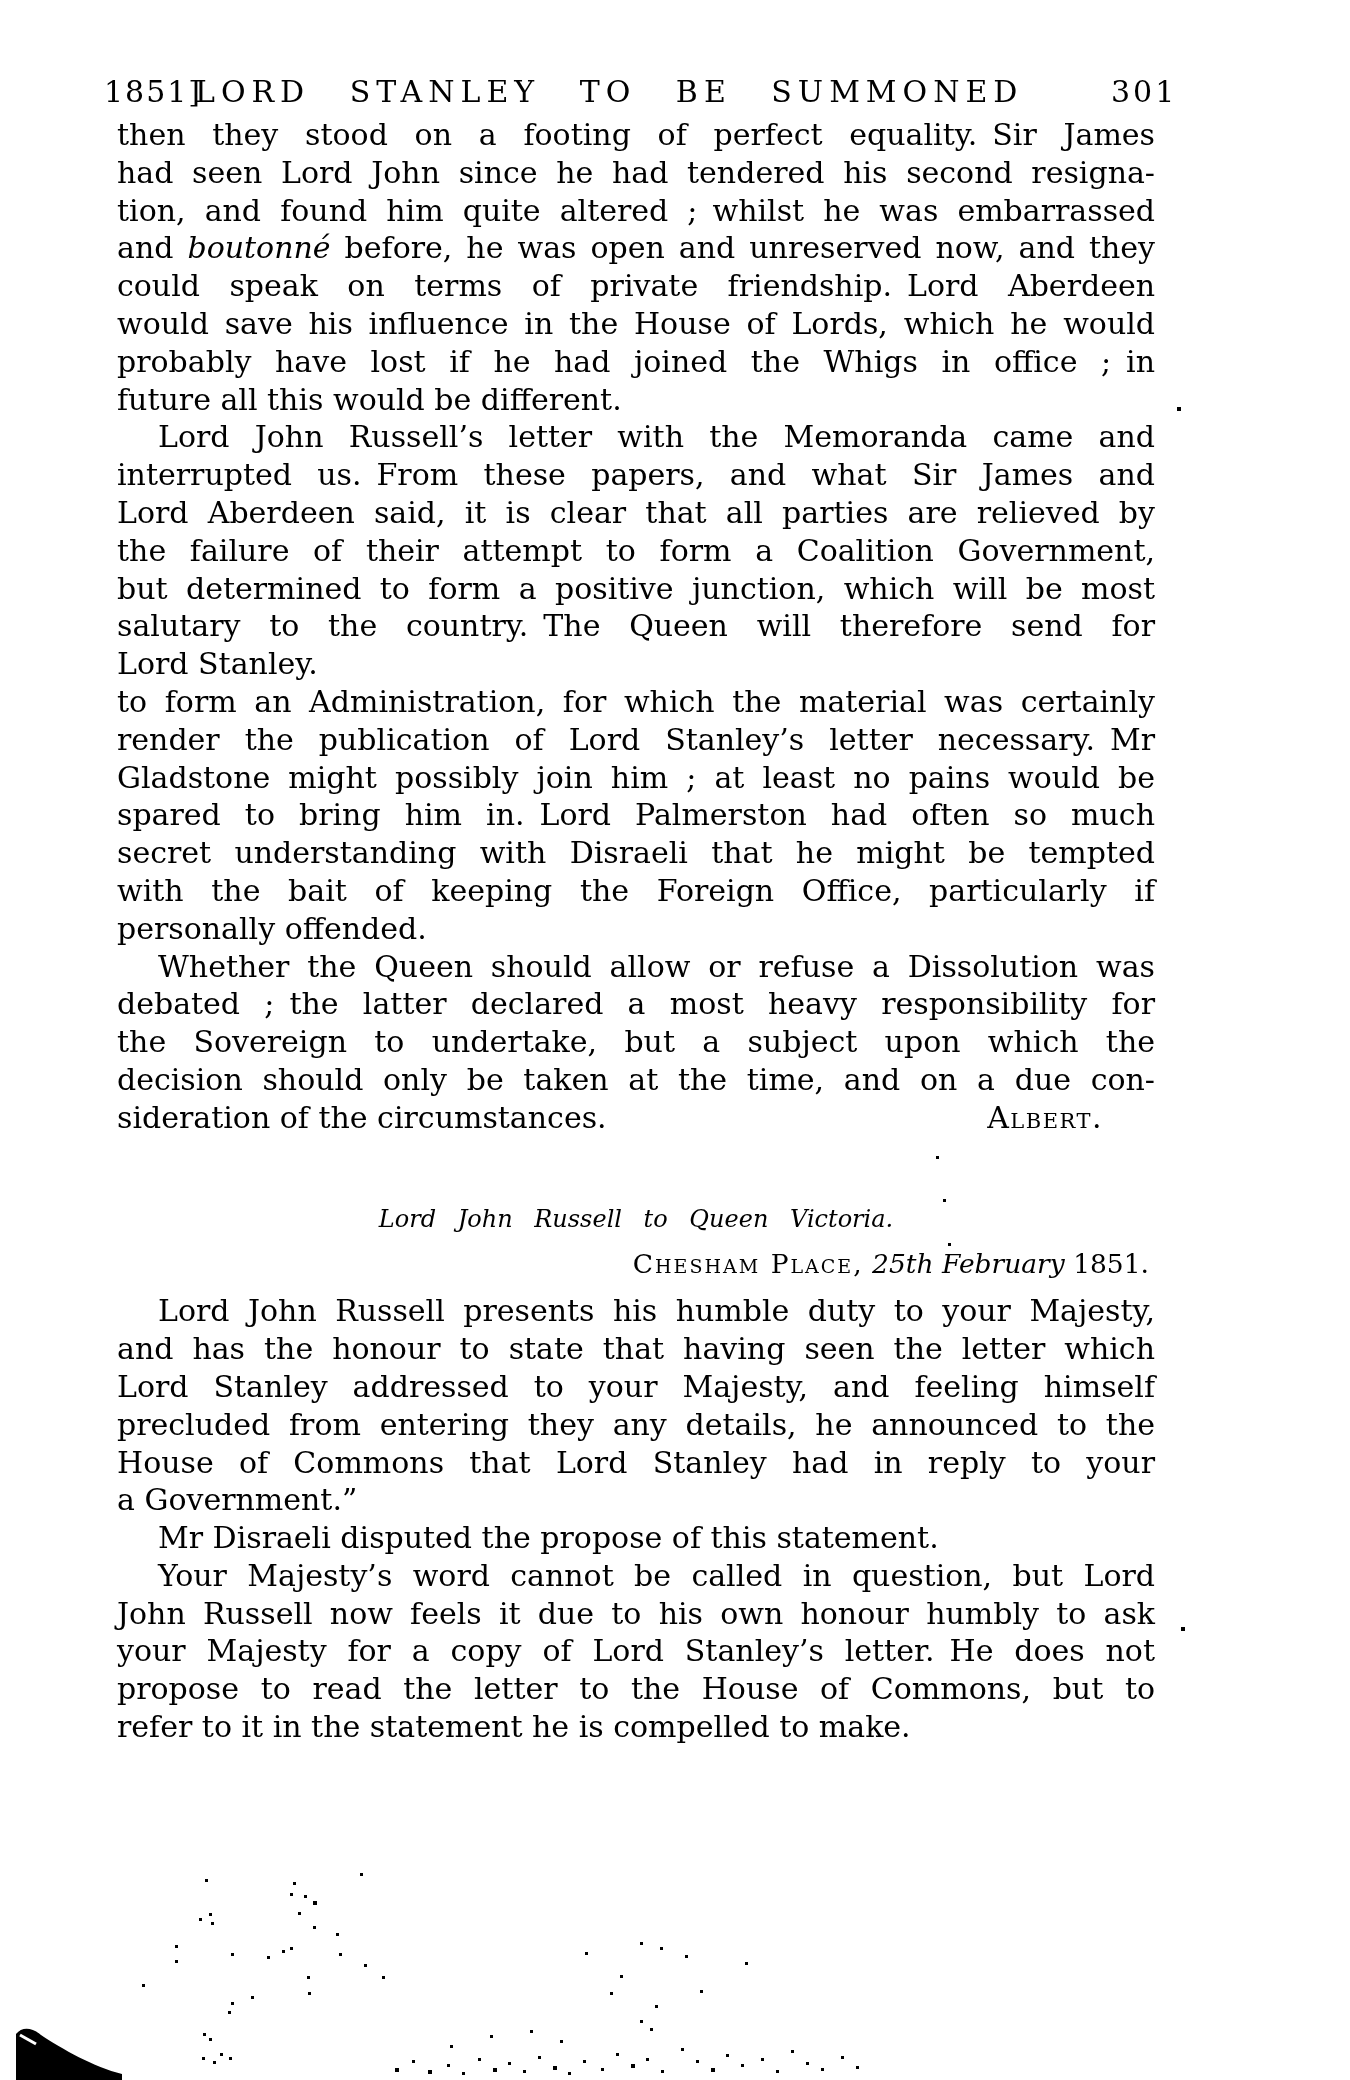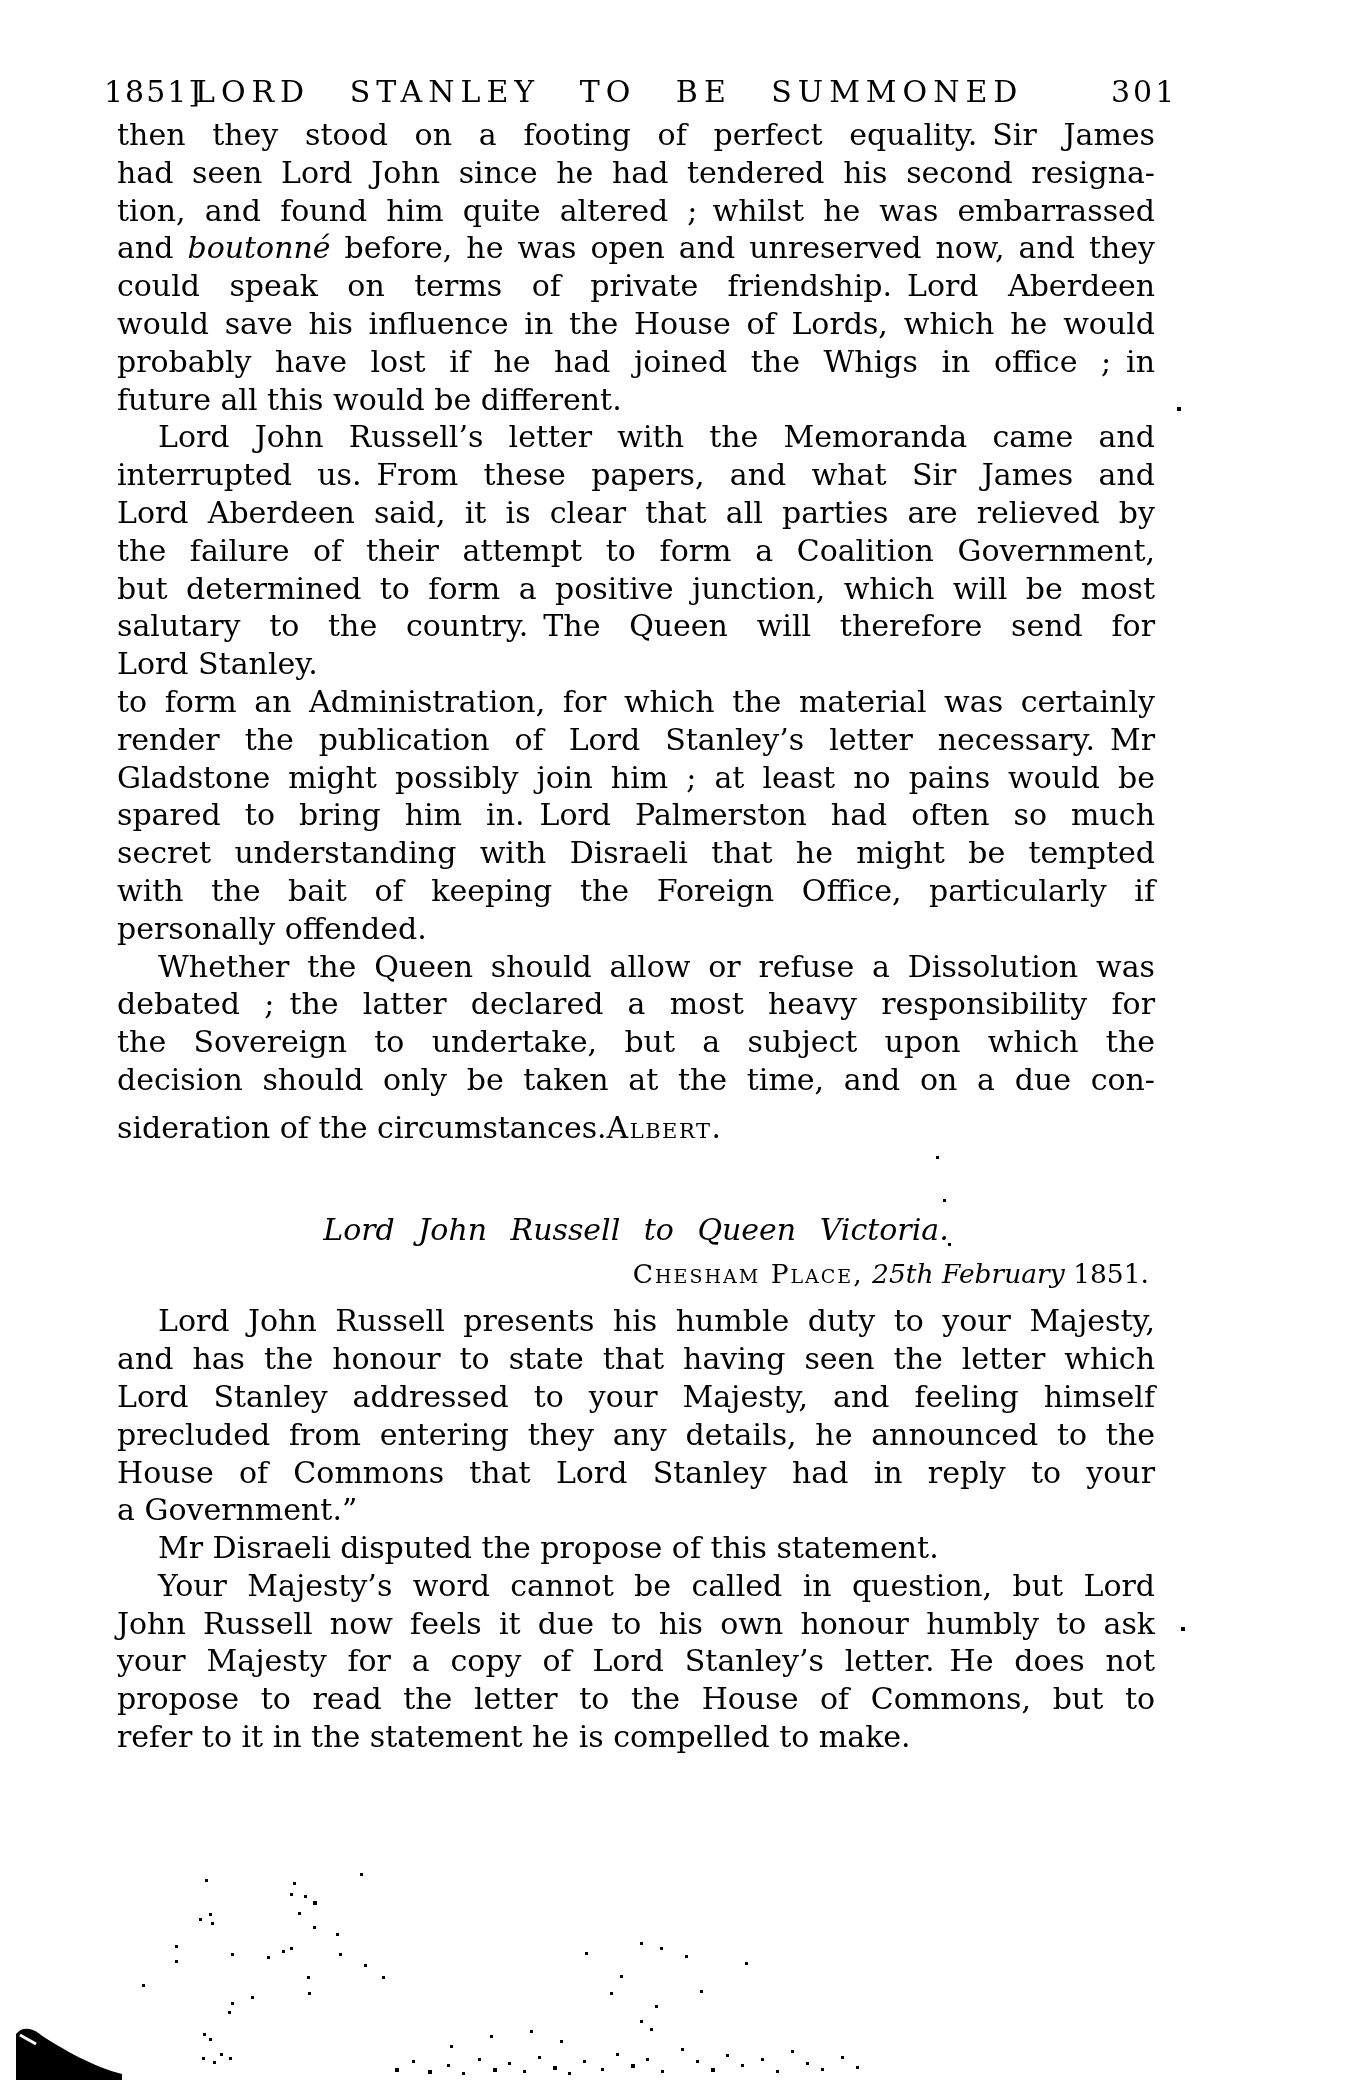--- a/index.html
+++ b/index.html
@@ -20,25 +20,25 @@
   .header .pnum{position:absolute;left:1111px;top:0;letter-spacing:3px;}
 
   
   .textblock{
     position:absolute;left:117px;top:116px;width:1038px;
     font-size:30px;line-height:37.8px;
   }
   .line{text-align:justify;text-align-last:justify;}
   .line.last{text-align-last:left;}
   .line.indent{text-indent:41px;}
-  .sigline{display:flex;justify-content:flex-start;text-align:left;margin-top:10px;}
+  .sigline{display:flex;justify-content:space-between;text-align:left;}
   .signature{font-variant:small-caps;letter-spacing:4px;margin-right:52px;white-space:nowrap;}
   .sc{font-variant:small-caps;letter-spacing:1.5px;}
 
-  .letter-heading{margin-top:64px;text-align:center;word-spacing:14px;font-size:30px;}
+  .letter-heading{margin-top:64px;text-align:center;word-spacing:14px;font-size:24px;}
   .letter-dateline{margin-top:9px;text-align:right;padding-right:6px;font-size:26.5px;line-height:34px;}
   .letter-dateline .sc{letter-spacing:2px;}
   .letter-body{margin-top:11px;}
 
   
   .speck{position:absolute;background:#000;}
   .smudge{position:absolute;left:0;top:2022px;width:130px;height:58px;}
 </style>
 </head>
 <body>

